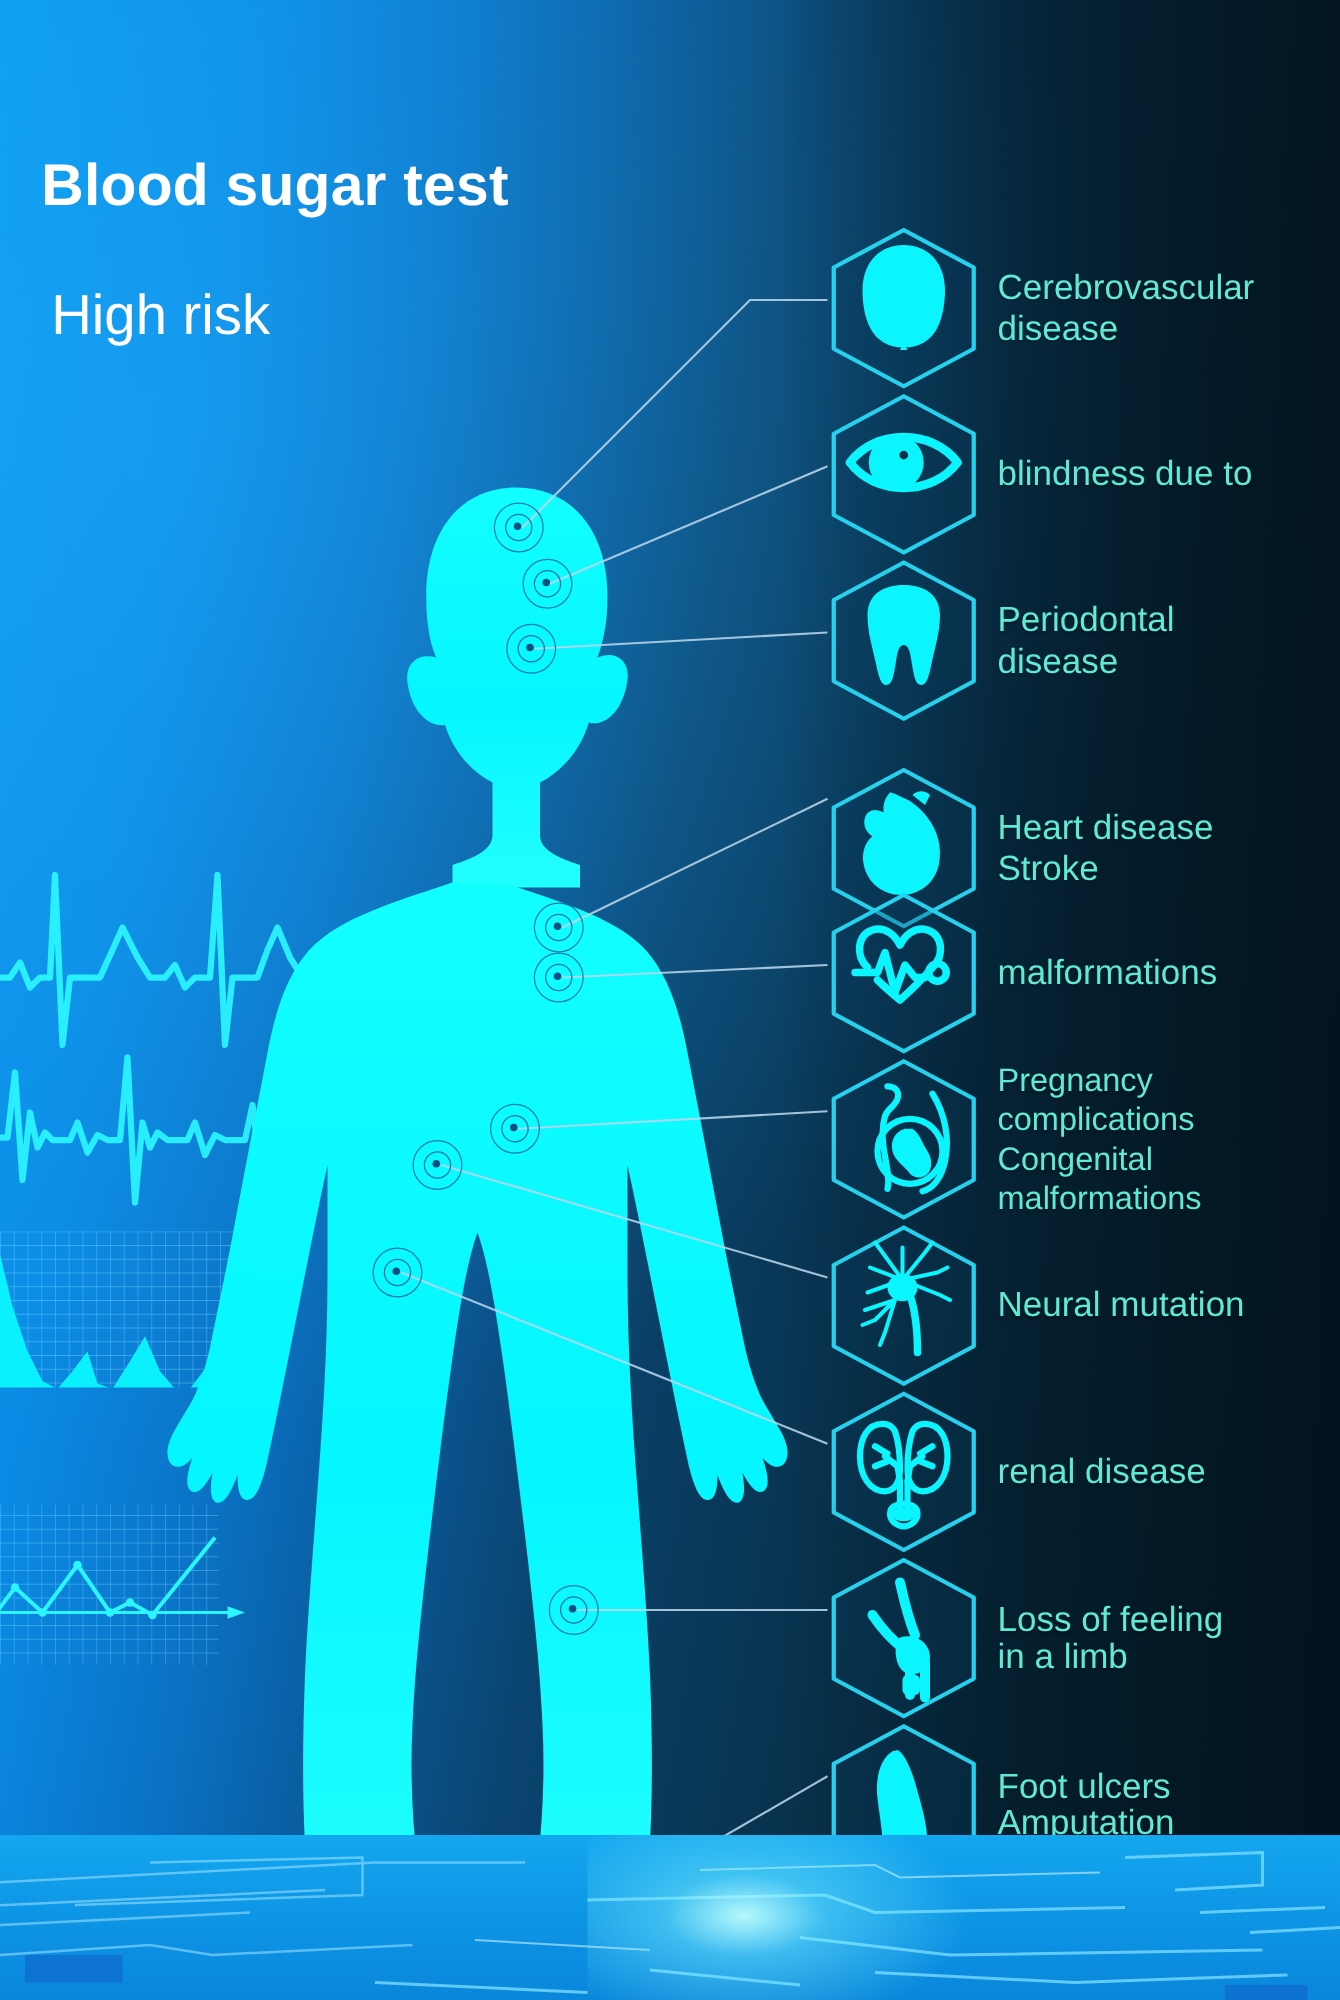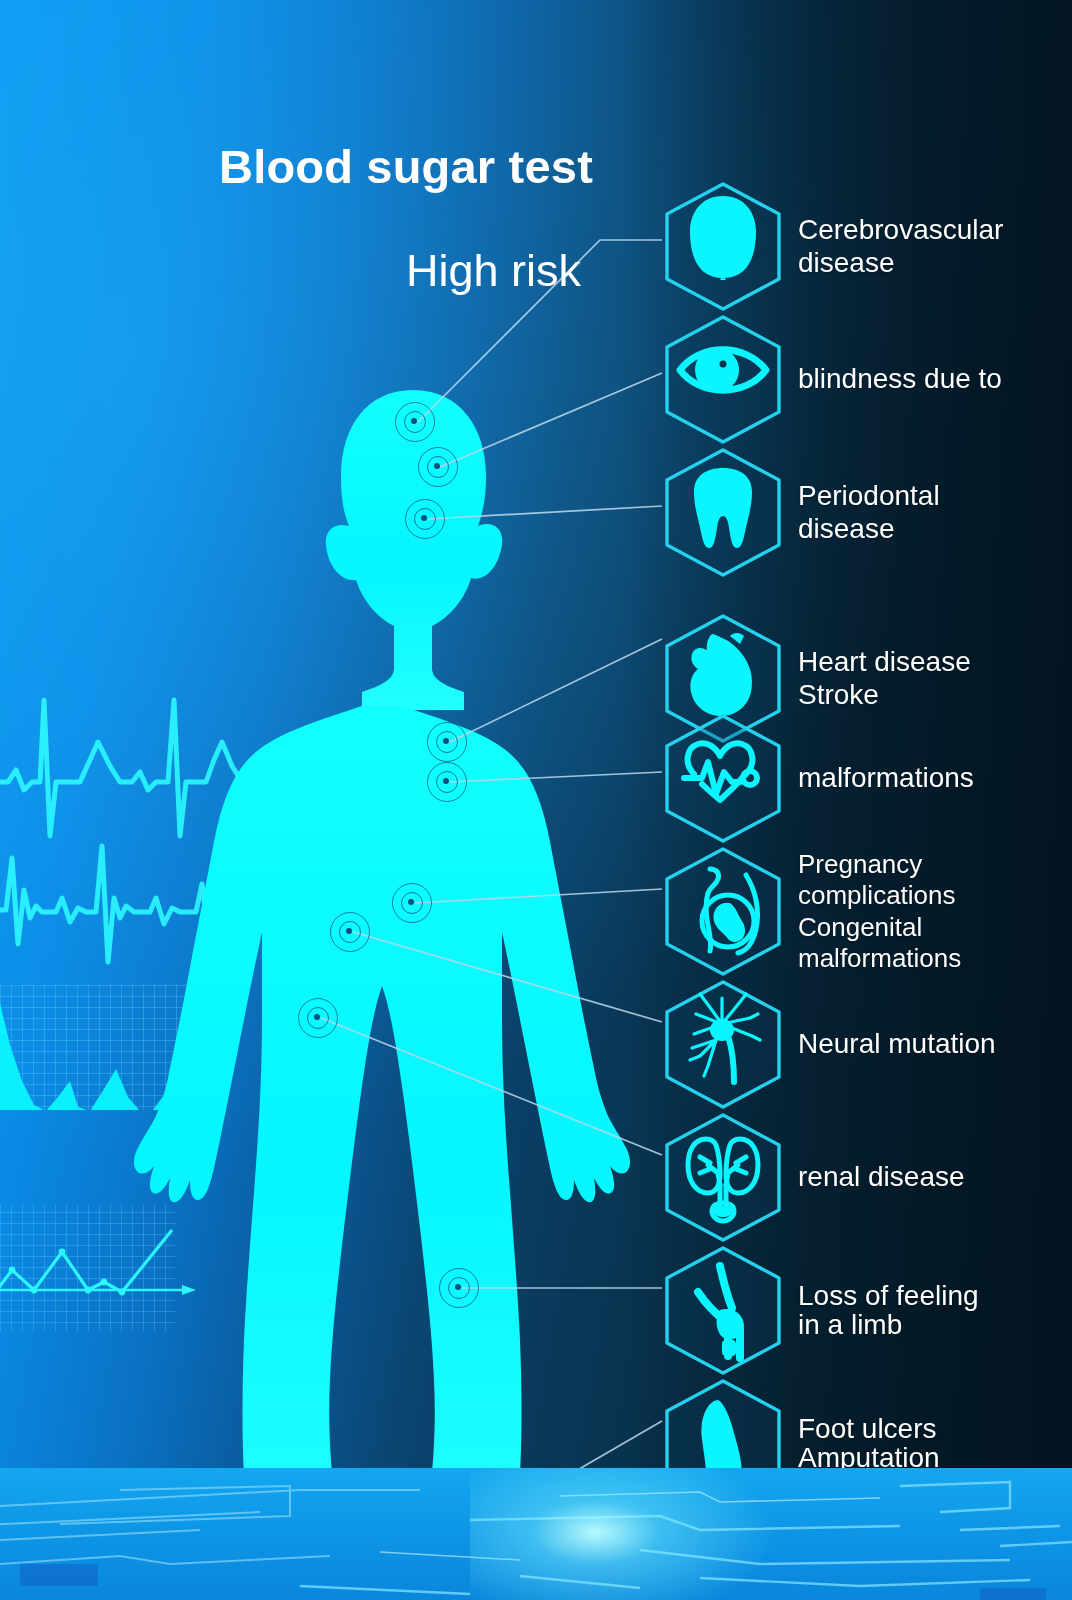--- a/index.html
+++ b/index.html
@@ -40,28 +40,28 @@
   }
   .floor svg{position:absolute;inset:0;}
   .floor-glow{
     position:absolute;left:470px;top:-40px;width:330px;height:190px;
     background:radial-gradient(ellipse at 38% 55%, rgba(190,255,255,.95) 0%, rgba(120,240,255,.45) 22%, rgba(80,210,255,0) 62%);
     pointer-events:none;
   }
   .ecg{position:absolute;left:0;top:0;width:300px;height:1600px;}
   .grid-chart{position:absolute;}
   
-  .headline{position:absolute;left:33px;top:143px;width:560px;text-align:right;}
+  .headline{position:absolute;left:33px;top:124px;width:560px;}
   .hl1,.hl2{
     font-size:47px;font-weight:bold;color:#ffffff;letter-spacing:.2px;
     line-height:1.0;margin:0 0 58px 0;white-space:nowrap;
   }
   .hl2{margin-bottom:52px;}
   .hl3{
-    font-size:45px;font-weight:normal;color:#ffffff;margin:12px;
+    font-size:45px;font-weight:normal;color:#ffffff;margin:0;
     line-height:1.0;white-space:nowrap;padding-left:8px;
   }
   
   .figure{position:absolute;left:130px;top:380px;width:560px;height:1180px;}
   
   .marker{position:absolute;width:40px;height:40px;margin:-20px 0 0 -20px;}
   .marker .r1{
     position:absolute;left:0;top:0;width:38px;height:38px;border-radius:50%;
     border:1.6px solid rgba(12,85,140,.75);
   }
@@ -75,21 +75,21 @@
   }
   .leaders{position:absolute;left:0;top:0;width:1072px;height:1600px;pointer-events:none;}
   
   .hexrow{position:absolute;left:0;width:1072px;height:133px;}
   .hex{
     position:absolute;left:662px;top:0;width:122px;height:133px;
   }
   .hexlabel{
     position:absolute;left:798px;top:0;width:262px;height:133px;
     display:flex;flex-direction:column;justify-content:center;
-    color:#ffffff;font-size:28px;line-height:1.16;
+    color:#5eead4;font-size:28px;line-height:1.16;
     text-shadow:0 1px 2px rgba(0,0,0,.35);
   }
   .hexlabel.small{font-size:26px;line-height:1.2;}
   .hexlabel.tight{line-height:1.03;}
   .hexlabel span{display:block;}
 </style>
 </head>
 <body>
 
 <div id="stage">

